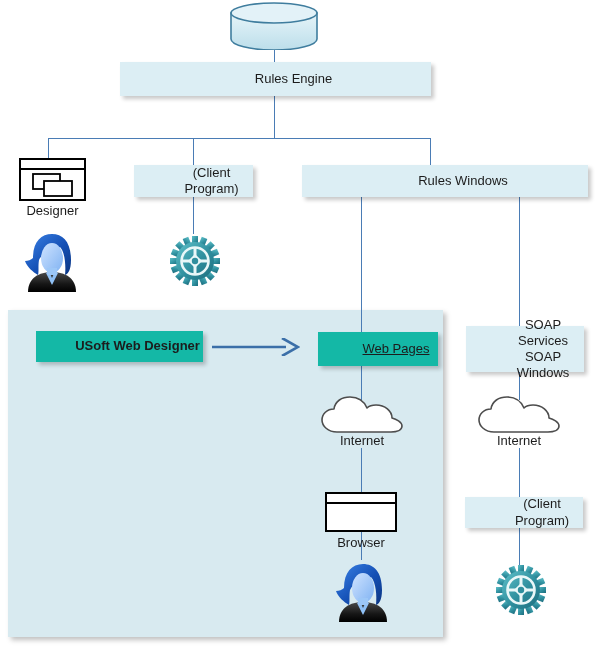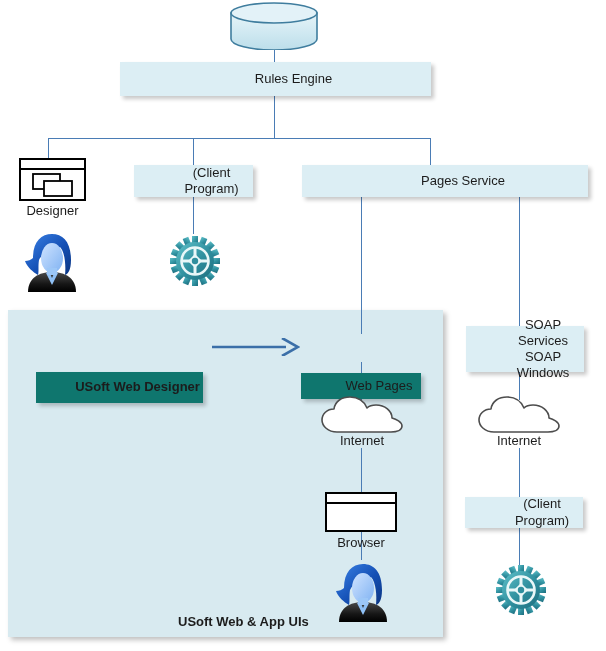--- a/index.html
+++ b/index.html
@@ -31,22 +31,21 @@
     justify-content: center;
     text-align: center;
     font-size: 13px;
     line-height: 1.25;
     color: #1c1c1c;
     box-shadow: 3px 3px 4px rgba(0,0,0,0.22);
     z-index: 5;
     padding-left: 36px;
   }
   .box.white {
-    background: #0f766e;
-    margin-top: 41px;
+    background: #14b8a6;
   }
   .box.bold { font-weight: bold; }
 
   
   .panel {
     position: absolute;
     background: #d8eaf0;
     box-shadow: 3px 3px 5px rgba(0,0,0,0.25);
     z-index: 1;
   }
@@ -119,45 +118,44 @@
 
   <div class="vline" style="left:361px; top:532px; height:28px;"></div>
 
   <div class="vline" style="left:519px; top:372px; height:28px;"></div>
 
   <div class="vline" style="left:519px; top:448px; height:50px;"></div>
 
   <div class="vline" style="left:519px; top:528px; height:38px;"></div>
 
   <div class="panel" style="left:8px; top:310px; width:435px; height:327px;"></div>
-  <div class="panel-label" style="left:178px; top:614px;">USoft Web &amp; App UIs</div>
 
   <div class="cylinder" style="left:228px; top:2px; width:92px; height:48px;">
     <svg width="92" height="48" viewBox="0 0 92 48">
       <defs>
         <linearGradient id="cylGrad" x1="0" y1="0" x2="0" y2="1">
           <stop offset="0%" stop-color="#e6f4f8"></stop>
           <stop offset="55%" stop-color="#cfe8f1"></stop>
           <stop offset="100%" stop-color="#bcdeea"></stop>
         </linearGradient>
       </defs>
       <path d="M3,11 L3,37 A43,11 0 0 0 89,37 L89,11 Z" fill="url(#cylGrad)" stroke="#3f7d9e" stroke-width="1.6"></path>
       <ellipse cx="46" cy="11" rx="43" ry="10" fill="#e3f2f8" stroke="#3f7d9e" stroke-width="1.6"></ellipse>
     </svg>
   </div>
 
   <div class="box" style="left:120px; top:62px; width:311px; height:34px;">Rules Engine</div>
 
   <div class="box" style="left:134px; top:165px; width:119px; height:32px;">(Client Program)</div>
 
-  <div class="box" style="left:302px; top:165px; width:286px; height:32px;">Pages Service</div>
+  <div class="box" style="left:302px; top:165px; width:286px; height:32px;">Rules Windows</div>
 
   <div class="box white bold" style="left:36px; top:331px; width:167px; height:31px;">USoft Web Designer</div>
 
-  <div class="box white" style="left:301px; top:332px; width:120px; height:26px;">Web Pages</div>
+  <div class="box white" style="left:318px; top:332px; width:120px; height:34px;text-decoration:underline;">Web Pages</div>
 
   <div class="box" style="left:466px; top:326px; width:118px; height:46px; flex-direction:column;">
     <span>SOAP Services</span>
     <span>SOAP Windows</span>
   </div>
 
   <div class="box" style="left:465px; top:497px; width:118px; height:31px;">(Client Program)</div>
 
   <div class="arrow" style="left:212px; top:338px; width:88px; height:18px;">
     <svg width="88" height="18" viewBox="0 0 88 18">

